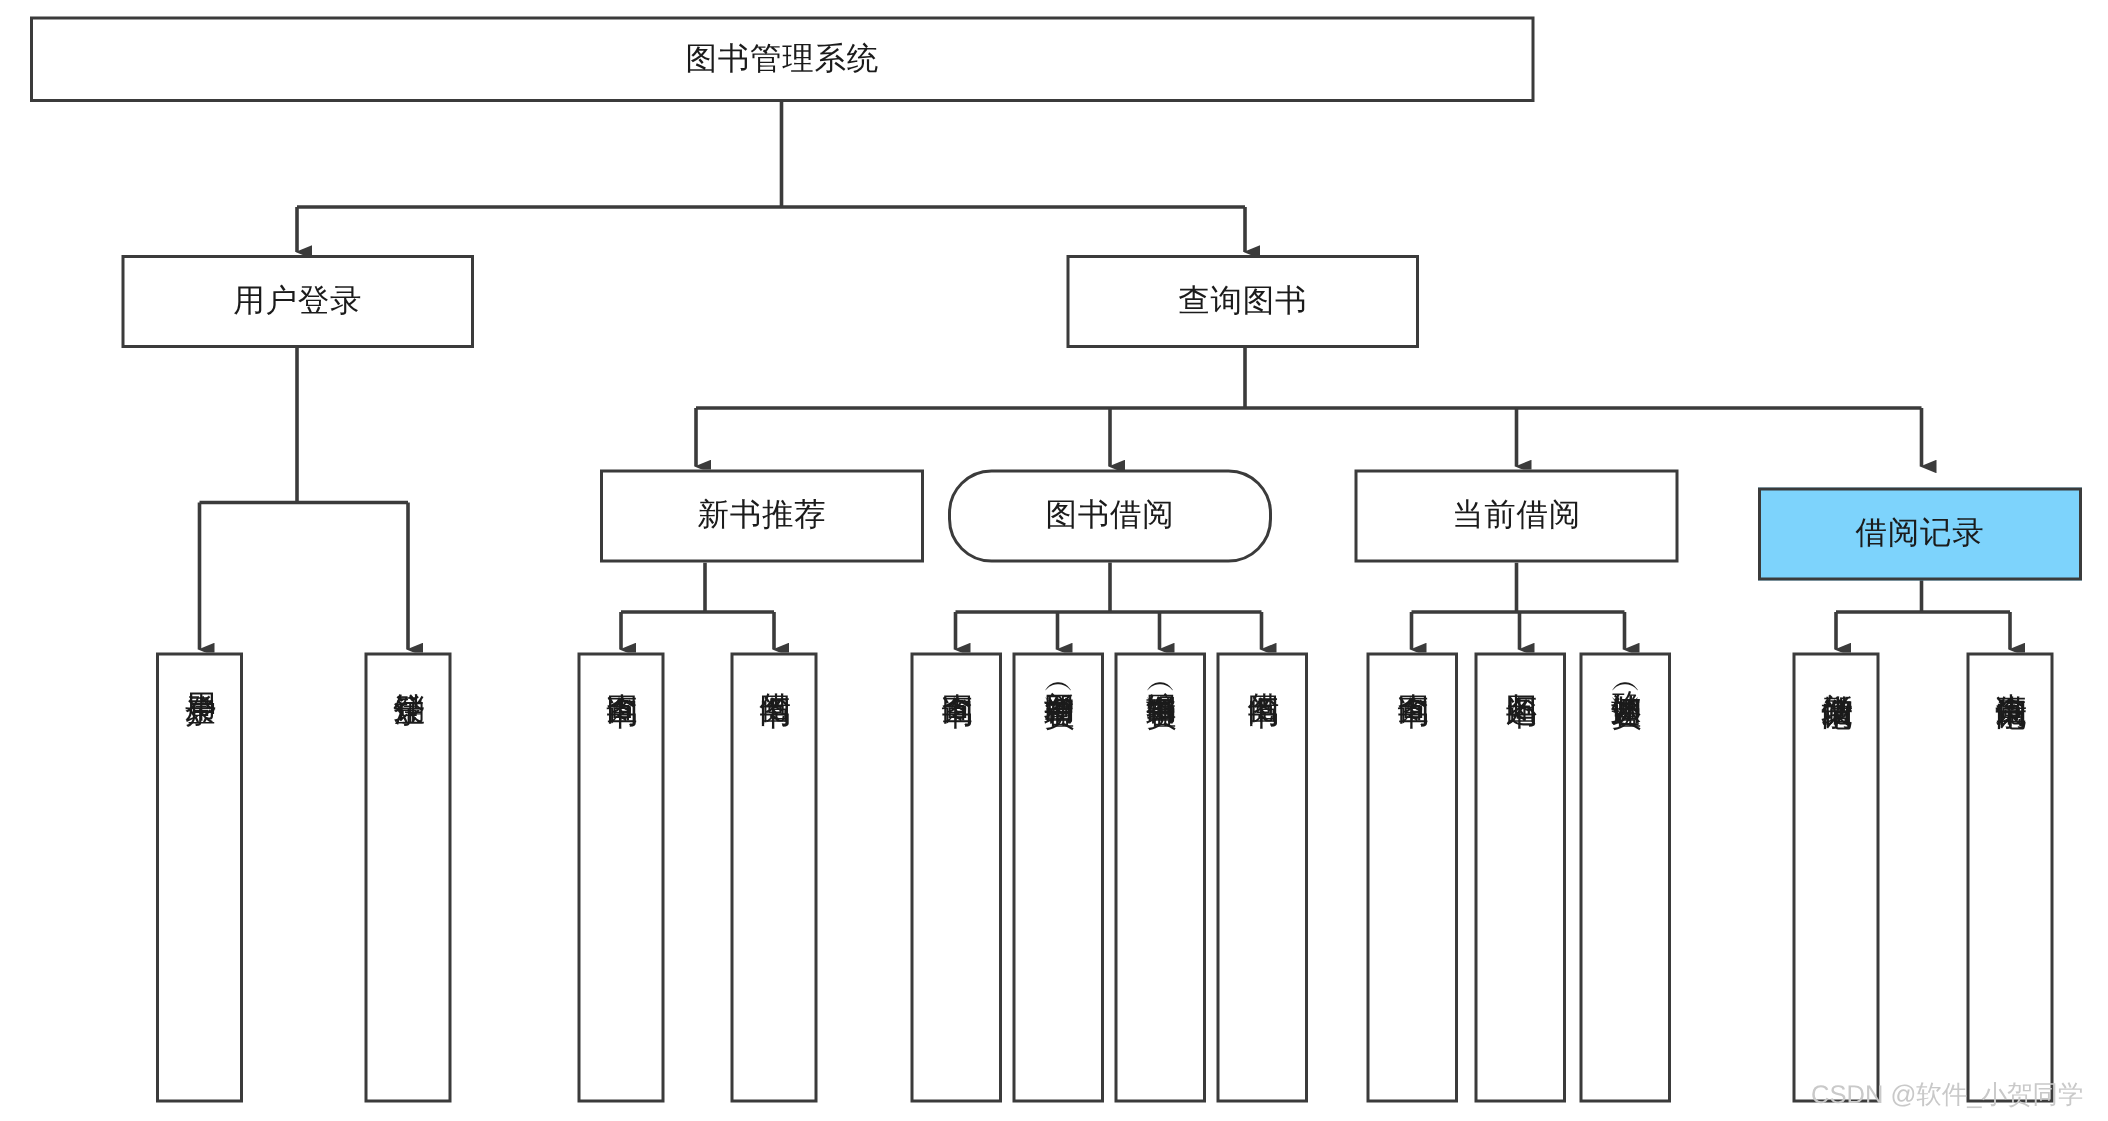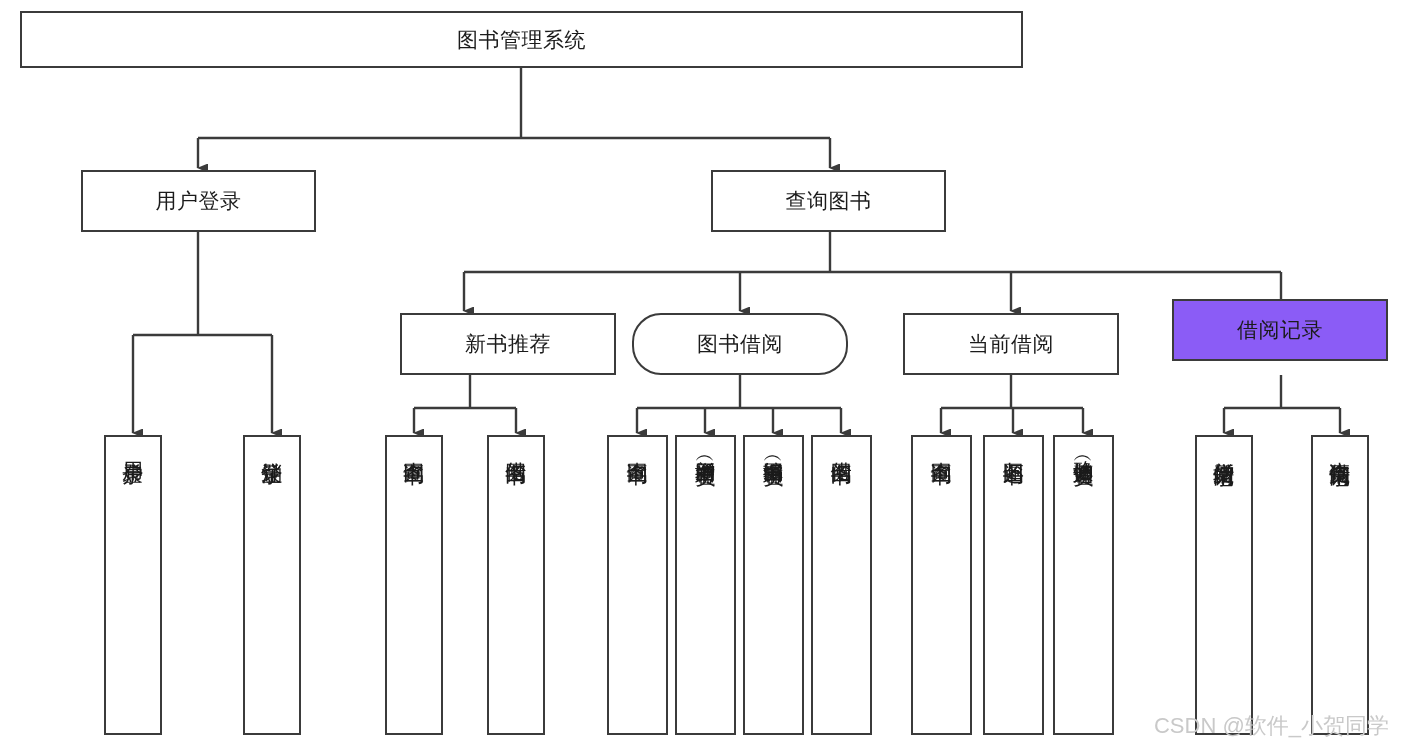--- a/index.html
+++ b/index.html
@@ -59,21 +59,21 @@
   }
   .node-box.vertical.tall-text .node-label {
     font-size: 20px;
     line-height: 1.22;
   }
   #watermark {
     position: absolute;
     right: 16px;
     bottom: 6px;
     color: #c9c9c9;
-    font-size: 22px;
+    font-size: 17px;
     white-space: nowrap;
     user-select: none;
   }
 </style>
 </head>
 <body>
 
 <div id="diagram-root">
 
   <svg id="diagram-svg" viewBox="0 0 1405 747" xmlns="http://www.w3.org/2000/svg">
@@ -131,21 +131,21 @@
       </div>
       <div class="node-box horizontal" style="left: 362px; top: 313px; width: 216px; height: 62px; border-color: rgb(59, 59, 59); background: rgb(255, 255, 255); margin-left: 38px;">
         <span class="node-label" style="color: rgb(27, 27, 27);">新书推荐</span>
       </div>
       <div class="node-box horizontal" style="left: 632px; top: 313px; width: 216px; height: 62px; border-color: rgb(59, 59, 59); background: rgb(255, 255, 255); border-radius: 29px;">
         <span class="node-label" style="color: rgb(27, 27, 27);">图书借阅</span>
       </div>
       <div class="node-box horizontal" style="left: 903px; top: 313px; width: 216px; height: 62px; border-color: rgb(59, 59, 59); background: rgb(255, 255, 255);">
         <span class="node-label" style="color: rgb(27, 27, 27);">当前借阅</span>
       </div>
-      <div class="node-box horizontal" style="left: 1172px; top: 299px; width: 216px; height: 62px; border-color: rgb(59, 59, 59); background: #8b5cf6;">
+      <div class="node-box horizontal" style="left: 1172px; top: 325px; width: 216px; height: 62px; border-color: rgb(59, 59, 59); background: #7dd3fc;">
         <span class="node-label" style="color: rgb(27, 27, 27);">借阅记录</span>
       </div>
       <div class="node-box vertical" style="left: 104px; top: 435px; width: 58px; height: 300px; border-color: rgb(59, 59, 59); background: rgb(255, 255, 255);">
         <span class="node-label" style="color: rgb(27, 27, 27);">用户登录</span>
       </div>
       <div class="node-box vertical" style="left: 243px; top: 435px; width: 58px; height: 300px; border-color: rgb(59, 59, 59); background: rgb(255, 255, 255);">
         <span class="node-label" style="color: rgb(27, 27, 27);">注销登录</span>
       </div>
       <div class="node-box vertical" style="left: 385px; top: 435px; width: 58px; height: 300px; border-color: rgb(59, 59, 59); background: rgb(255, 255, 255);">
         <span class="node-label" style="color: rgb(27, 27, 27);">查询图书</span>

